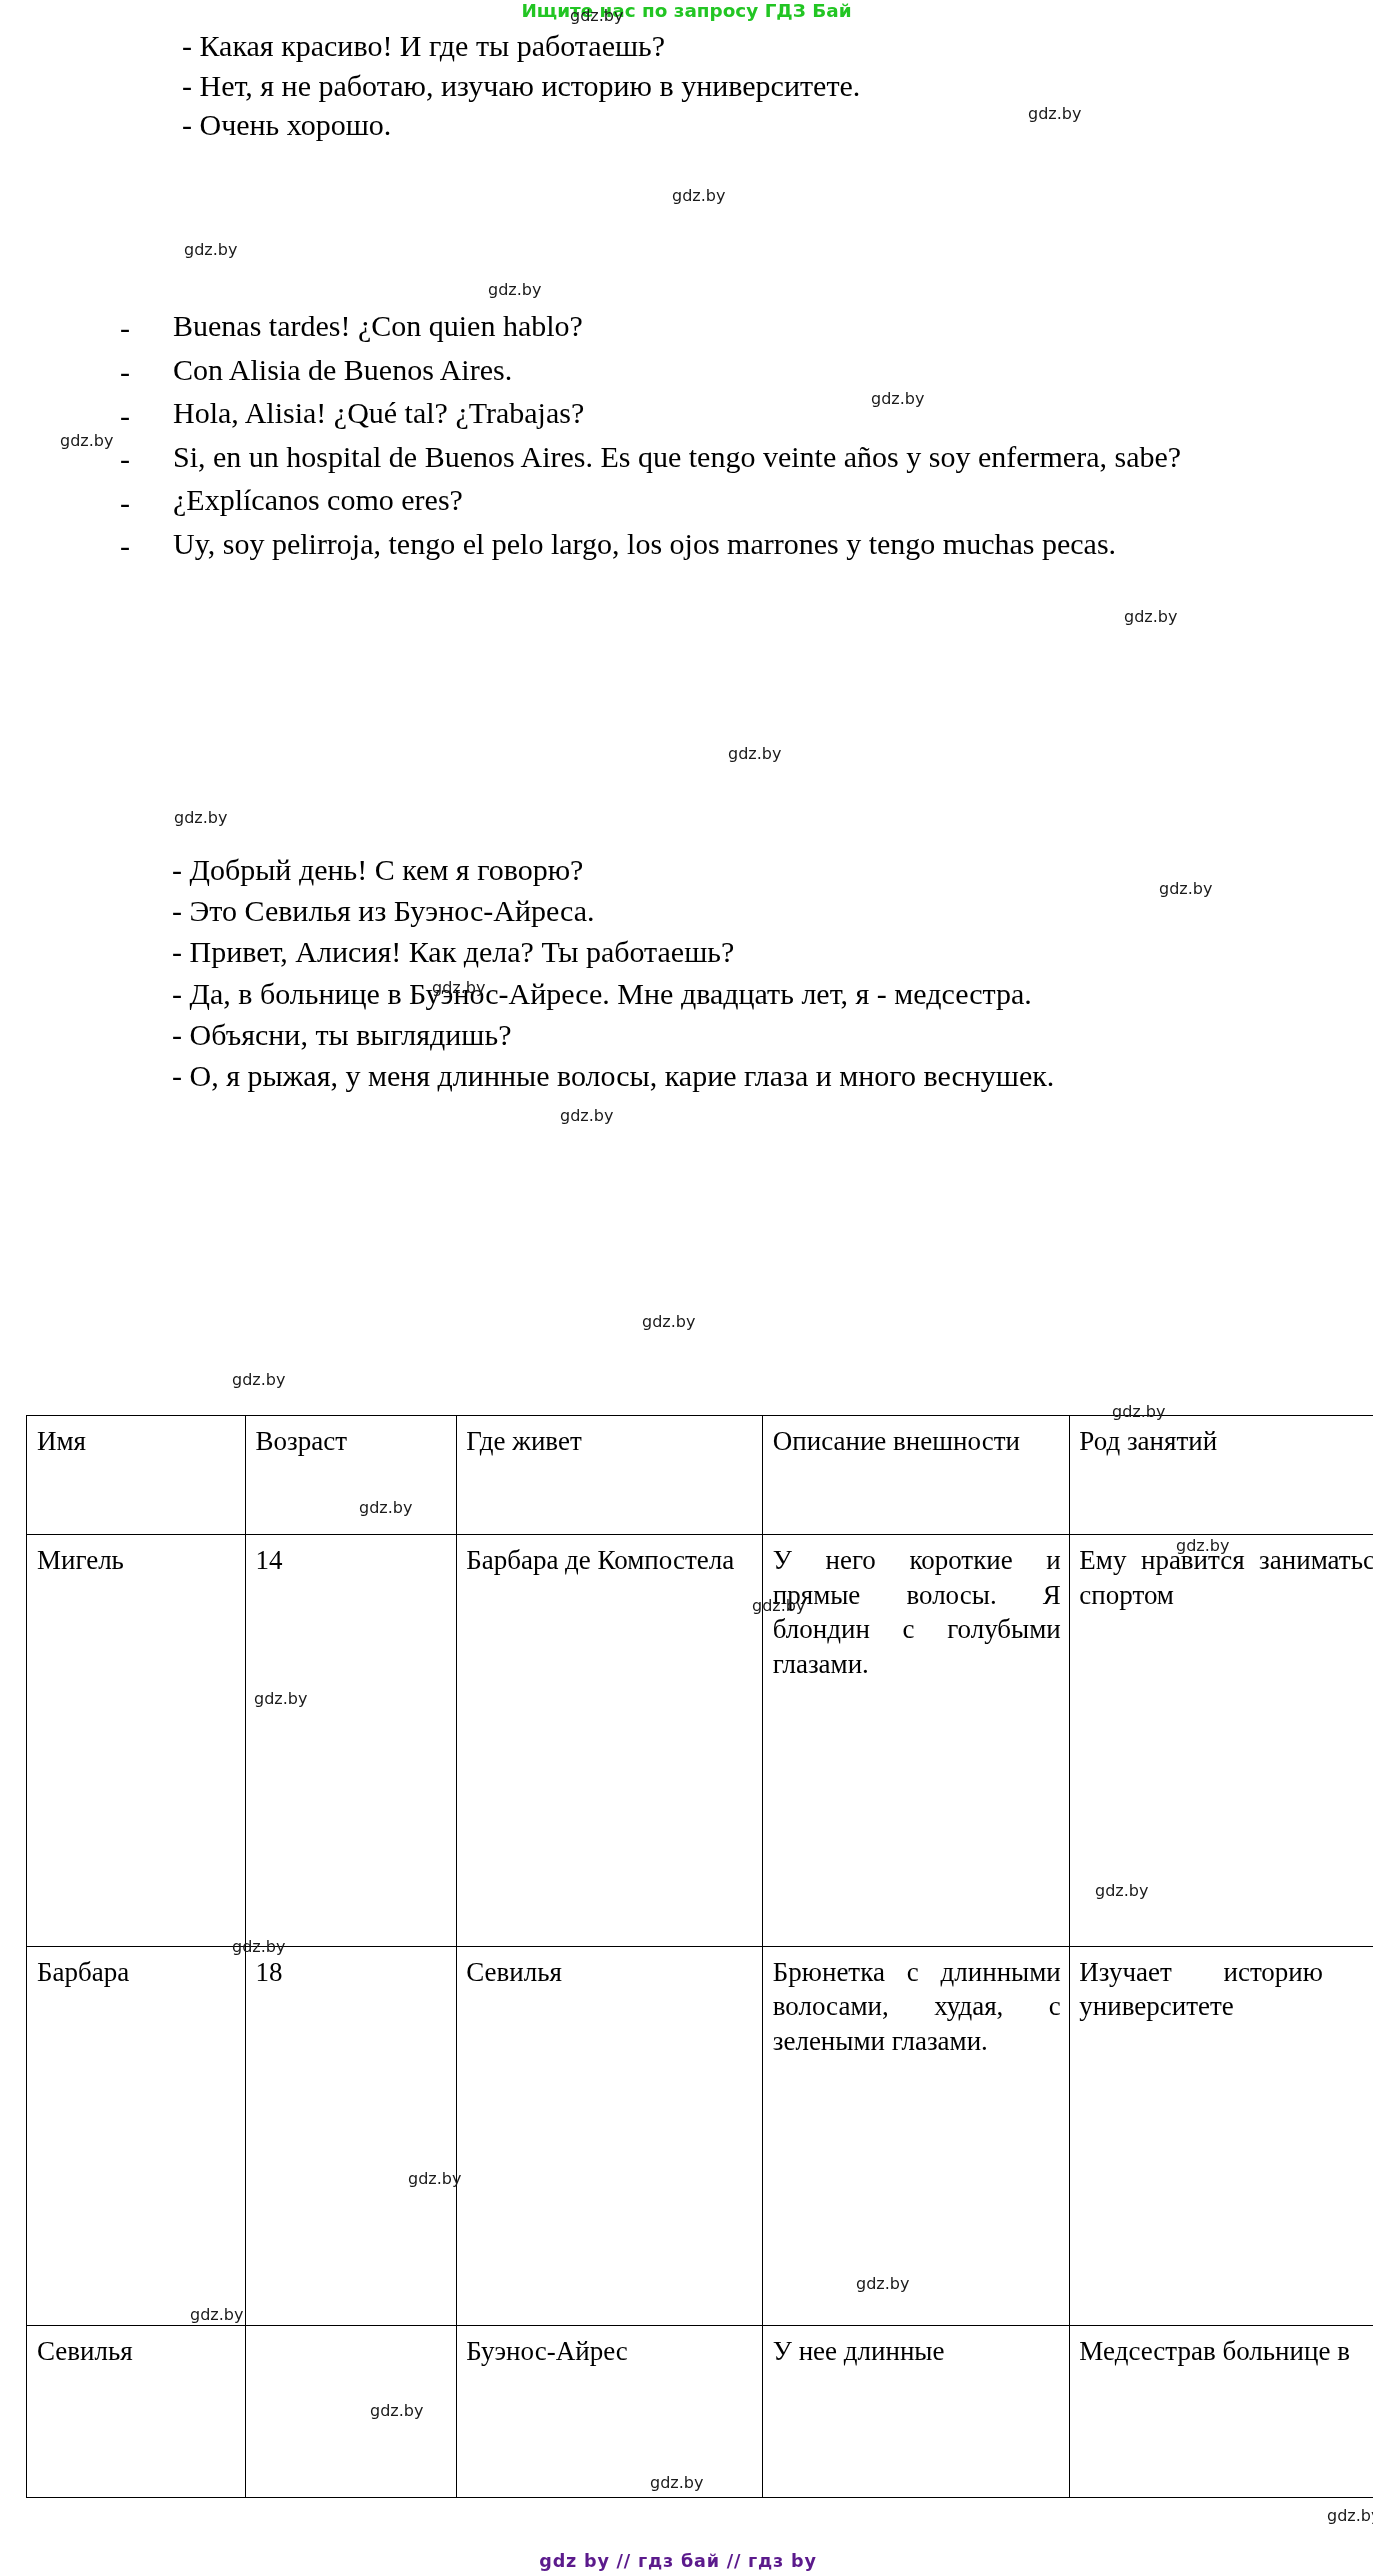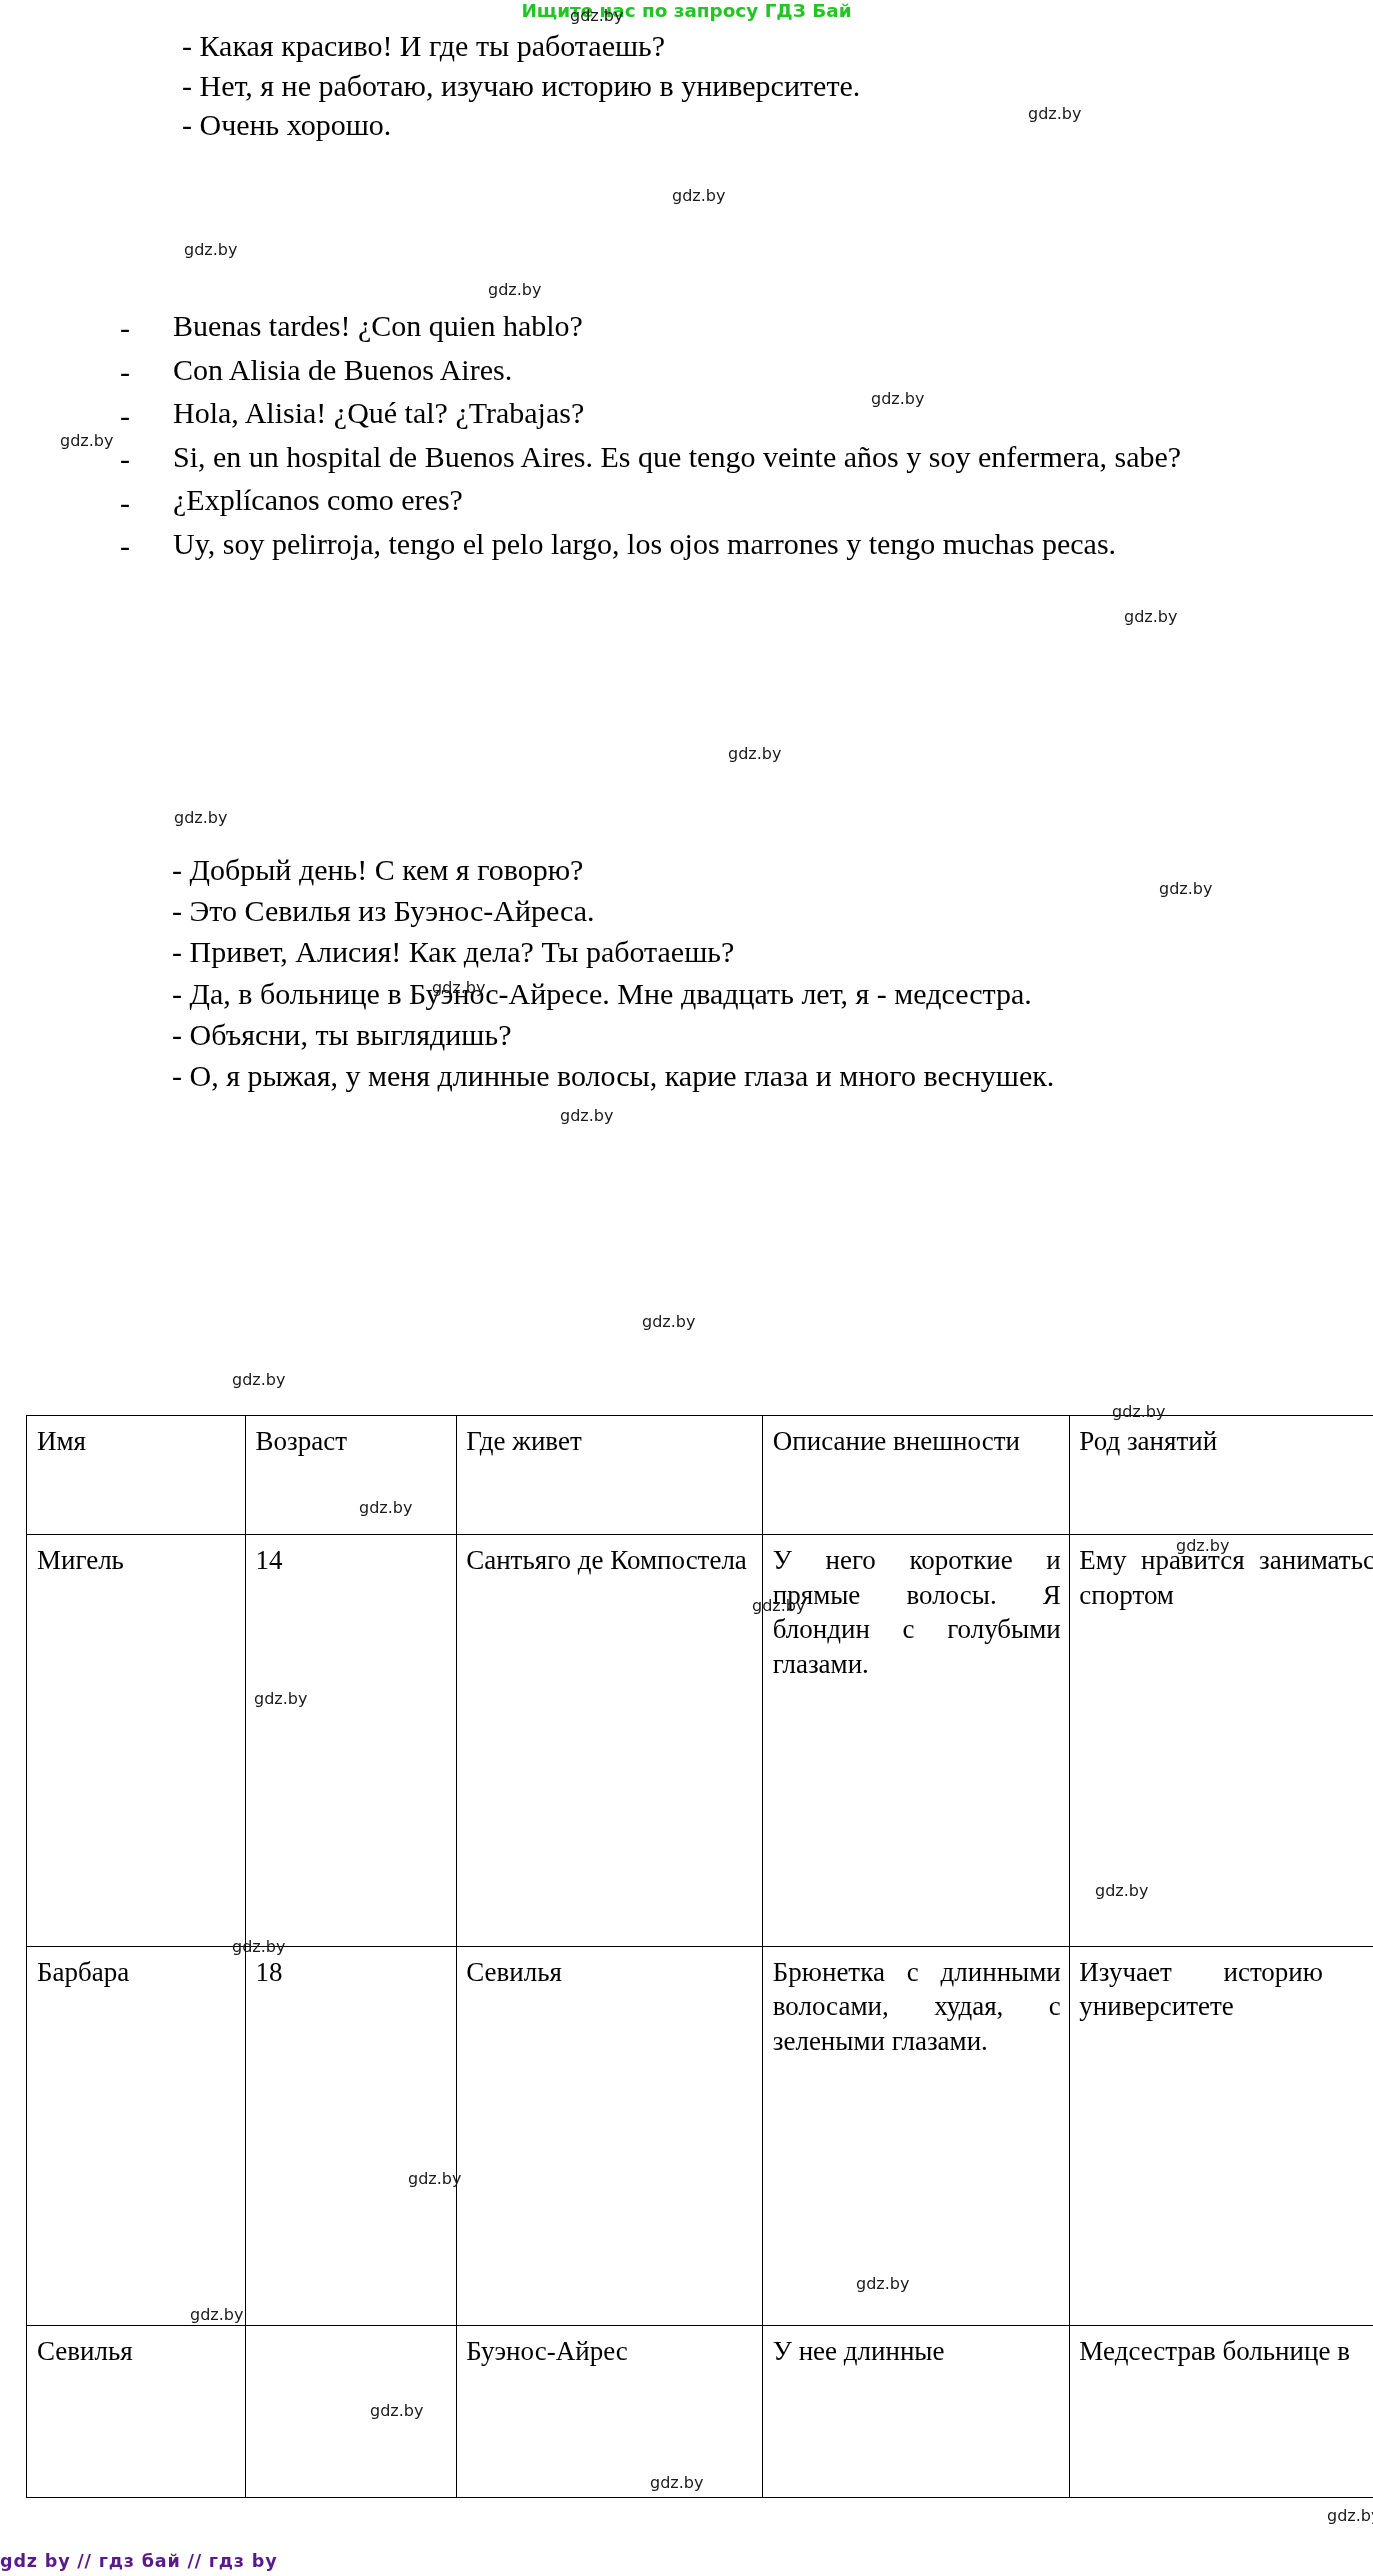--- a/index.html
+++ b/index.html
@@ -155,21 +155,21 @@
     white-space: nowrap;
     pointer-events: none;
   }
 
   
   .footer {
     position: absolute;
     left: 0;
     bottom: 4.8px;
     width: 1356px;
-    text-align: left;
+    text-align: center;
   }
   .footer .footer-text {
     font-family: "DejaVu Sans", sans-serif;
     font-size: 17.6px;
     font-weight: 700;
     color: #5b1a8c;
     letter-spacing: 0.8px;
   }
 </style>
 </head>
@@ -237,21 +237,21 @@
         <th class="c-age">Возраст</th>
         <th class="c-city">Где живет</th>
         <th class="c-desc">Описание внешности</th>
         <th class="c-occ">Род занятий</th>
       </tr>
     </thead>
     <tbody>
       <tr class="row-1">
         <td>Мигель</td>
         <td>14</td>
-        <td>Сантьяго де Компостела</td>
+        <td>Барбара де Компостела</td>
         <td class="cell-just-full">У него короткие и прямые волосы. Я блондин с голубыми глазами.</td>
         <td>Ему нравится заниматься спортом</td>
       </tr>
       <tr class="row-2">
         <td>Барбара</td>
         <td>18</td>
         <td>Севилья</td>
         <td class="cell-just-full">Брюнетка с длинными волосами, худая, с зелеными глазами.</td>
         <td class="cell-just">Изучает историю в университете</td>
       </tr>

